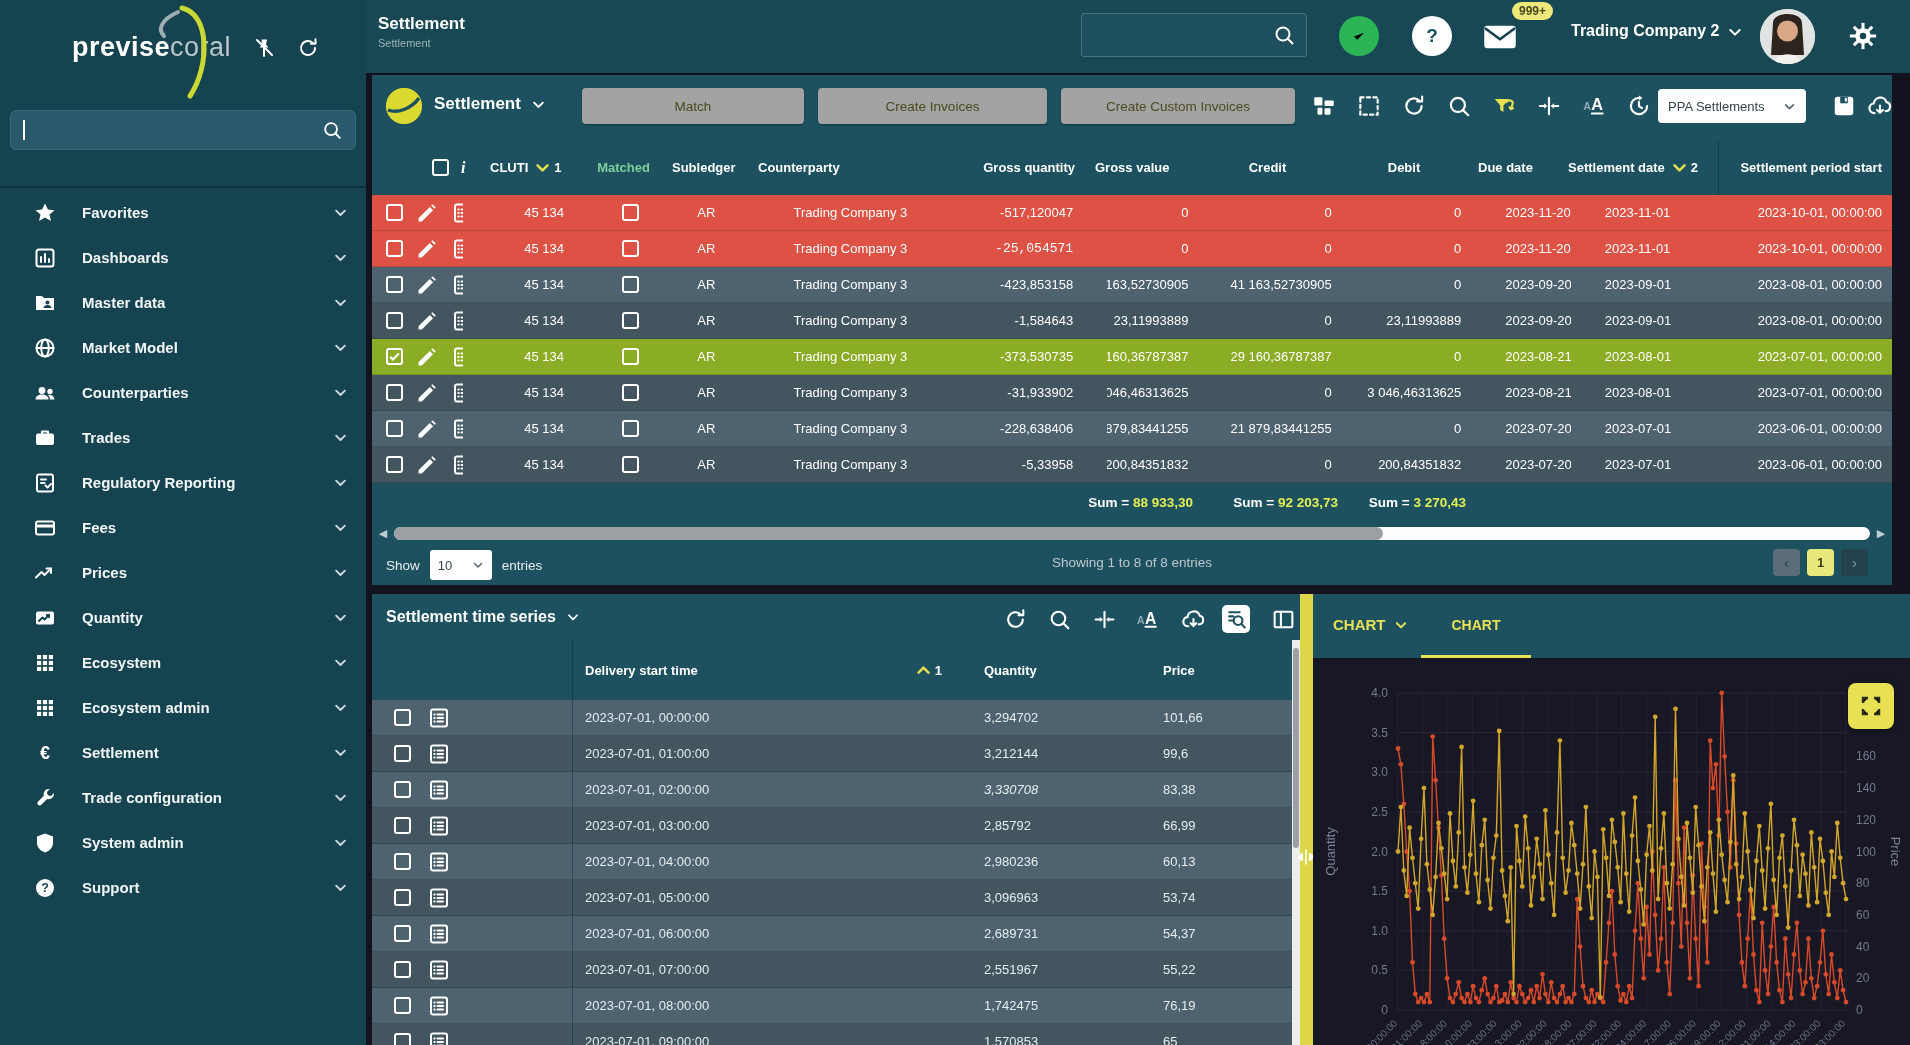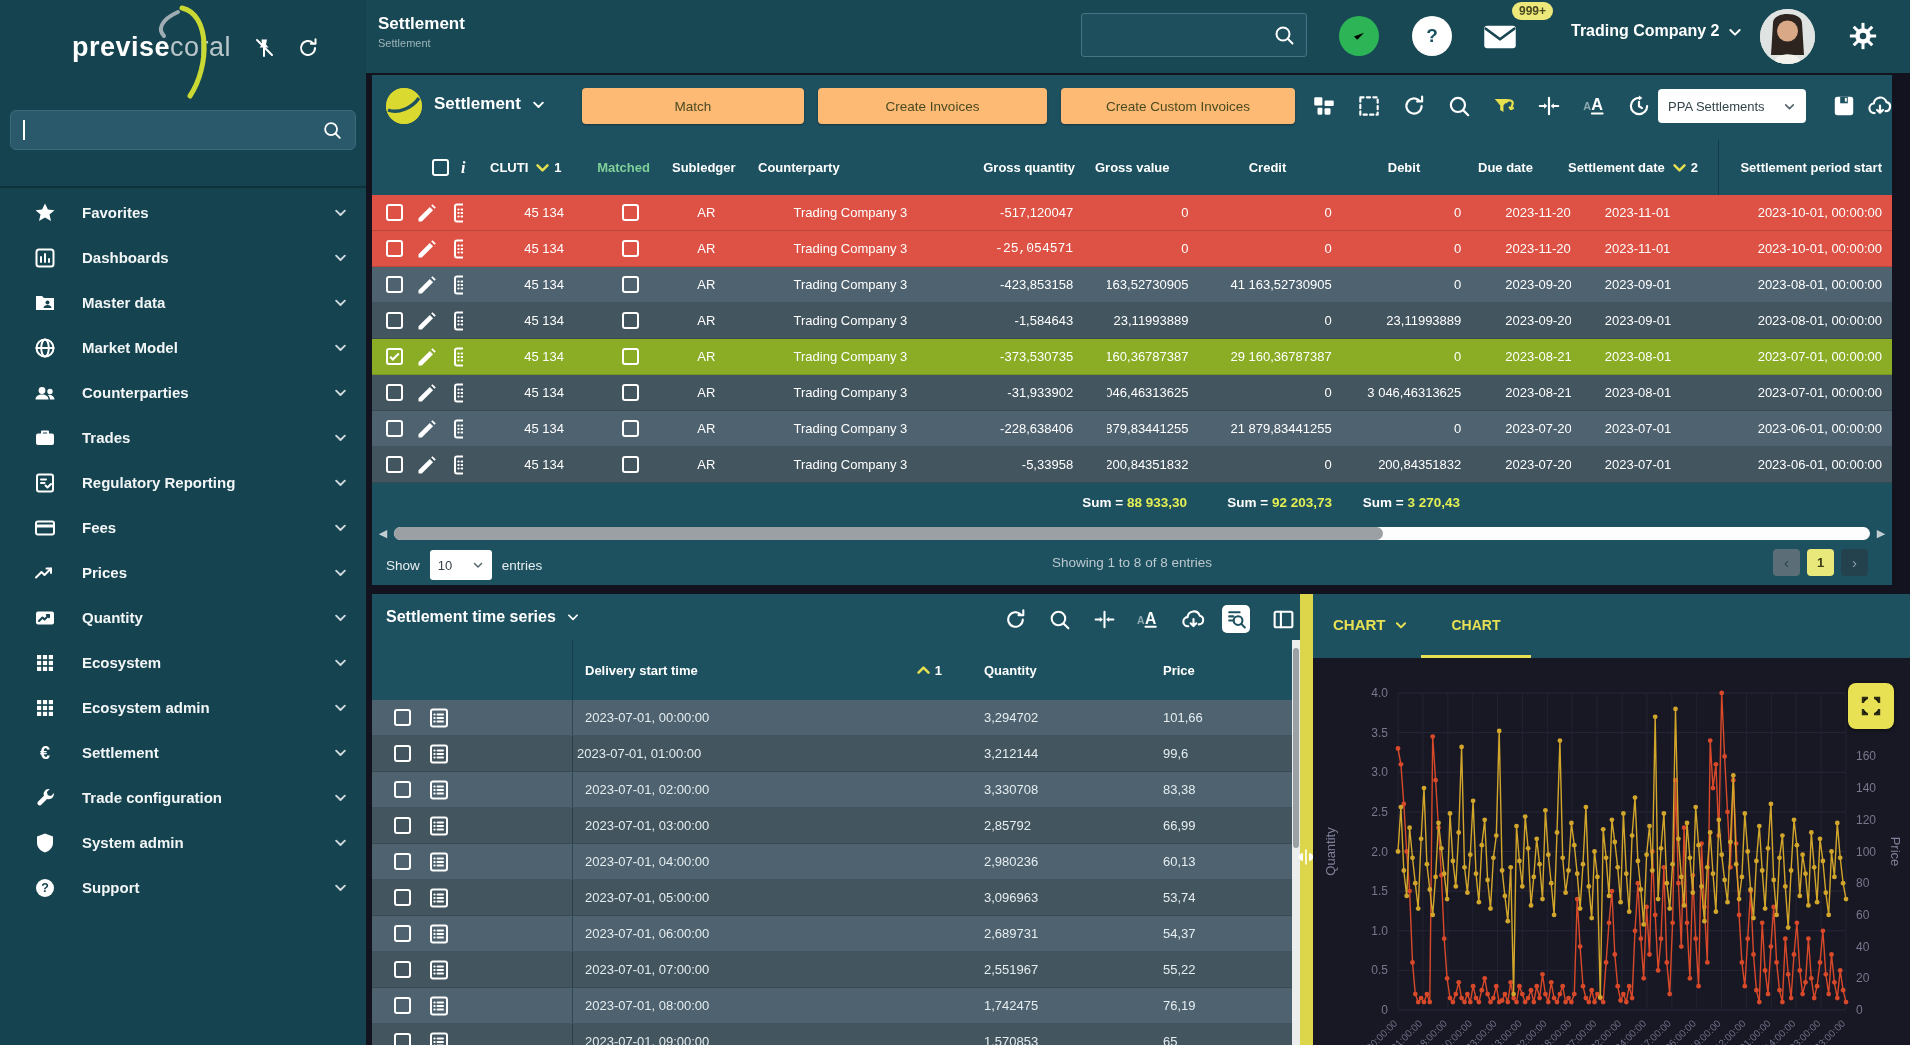--- a/index.html
+++ b/index.html
@@ -40,37 +40,37 @@
   .mail-badge { position:absolute; left:1146px; top:2px; background:#ece87a; color:#4a4a20; font-size:12px; font-weight:bold; padding:2px 7px; border-radius:10px; }
   .company { position:absolute; left:1205px; top:22px; display:flex; align-items:flex-end; gap:8px; font-size:16px; font-weight:bold; cursor:pointer; }
   .avatar { position:absolute; left:1394px; top:9px; width:55px; height:55px; border-radius:50%; overflow:hidden; background:#e8e2d8; }
   .gear { position:absolute; left:1482px; top:21px; }
 
   
   .grid-panel { position:absolute; left:372px; top:75px; width:1520px; height:510px; background:#1d5160; }
   .gp-header { position:absolute; left:0; top:0; width:100%; height:62px; }
   .sphere { position:absolute; left:14px; top:13px; width:36px; height:36px; border-radius:50%; background:#d9d930; overflow:hidden; }
   .gp-title { position:absolute; left:62px; top:19px; font-size:17px; font-weight:bold; display:flex; gap:10px; align-items:center; cursor:pointer; }
-  .ybtn { position:absolute; top:13px; height:36px; background:#fdba74; border:none; border-radius:4px; font-family:inherit; font-size:13.5px; color:#4a4a20; cursor:pointer; box-shadow:0 1px 2px rgba(0,0,0,.35); }
+  .ybtn { position:absolute; top:13px; height:36px; background:#a3a3a3; border:none; border-radius:4px; font-family:inherit; font-size:13.5px; color:#4a4a20; cursor:pointer; box-shadow:0 1px 2px rgba(0,0,0,.35); }
   .tbi { position:absolute; top:17px; width:28px; height:28px; cursor:pointer; }
   .view-select { position:absolute; left:1286px; top:14px; width:148px; height:34px; background:#fff; border-radius:4px; color:#33444a; font-size:13px; display:flex; align-items:center; padding:0 10px; cursor:pointer; }
   .view-select .vs-chev { margin-left:auto; }
   .vs-chev svg { stroke:#55666c; }
 
   .gt-head { position:absolute; left:0; top:65px; width:100%; height:55px; display:flex; font-size:13px; font-weight:bold; }
   .gt-head .hcell { display:flex; align-items:center; padding:0 10px; }
   .grow { position:absolute; left:0; width:100%; height:36px; display:flex; font-size:13px;gap:24px; }
   .grow .cell { display:flex; align-items:center; padding:0 10px; white-space:nowrap; overflow:hidden; }
   .r-red { background:#dd5244; }
   .r-light { background:#4e6270; }
   .r-dark { background:#43555f; }
   .r-green { background:#8aad25; }
   .cbx { width:17px; height:17px; border:2px solid #fff; border-radius:3px; flex:none; display:flex; align-items:center; justify-content:center; }
   .sort-badge { display:flex; align-items:center; gap:3px; margin-left:6px; }
-  .sum-row { position:absolute; left:2px; top:408px; width:100%; height:38px; display:flex; align-items:center; font-size:13.5px; font-weight:bold; }
+  .sum-row { position:absolute; left:8px; top:408px; width:100%; height:38px; display:flex; align-items:center; font-size:13.5px; font-weight:bold; }
   .sum-val { color:#e3ef52; }
   .hscroll { position:absolute; left:0; top:448px; width:100%; height:20px; display:flex; align-items:center; }
   .hs-arrow { width:22px; text-align:center; color:#c3ced2; font-size:11px; cursor:pointer; }
   .hs-track { flex:1; height:13px; background:#fdfdfd; border-radius:7px; position:relative; }
   .hs-thumb { position:absolute; left:0; top:0; height:13px; width:67%; background:#9aa0a3; border-radius:7px; cursor:grab; }
   .pager { position:absolute; left:0; top:466px; width:100%; height:44px; }
   .show-group { position:absolute; left:14px; top:9px; display:flex; align-items:center; gap:10px; font-size:13.5px; color:#e8eef0; }
   .page-size { width:62px; height:30px; background:#fff; border-radius:3px; color:#33444a; font-size:13px; display:flex; align-items:center; padding:0 8px; cursor:pointer; }
   .page-size .vs-chev { margin-left:auto; }
   .entries-status { position:absolute; left:0; top:14px; width:100%; text-align:center; font-size:13.5px; color:#bcc8cd; }
@@ -981,36 +981,36 @@
       <div class="ts-row r-dark" style="top: 142px; border-bottom: 1px solid rgba(0, 0, 0, 0.14);">
         <div class="cell" style="width: 200px; gap: 16px; padding-left: 22px;">
           <span class="cbx"></span>
           <span class="ic">
             <svg width="24" height="24" viewBox="0 0 24 24">
               <rect x="4" y="3.5" width="16" height="17" rx="2"></rect>
               <path d="M10.5 8.5h5.5M10.5 12h5.5M10.5 15.5h5.5M7.3 8.5h.4M7.3 12h.4M7.3 15.5h.4"></path>
             </svg>
           </span>
         </div>
-        <div class="cell col-div" style="width: 380px; padding-left: 4px;">2023-07-01, 01:00:00</div>
+        <div class="cell col-div" style="width: 380px; padding-left: 12px;">2023-07-01, 01:00:00</div>
         <div class="cell" style="width: 150px; padding-left: 32px;">3,212144</div>
         <div class="cell" style="width: 198px; padding-left: 61px;">99,6</div>
       </div>
       <div class="ts-row r-light" style="top: 178px; border-bottom: 1px solid rgba(0, 0, 0, 0.14);">
         <div class="cell" style="width: 200px; gap: 16px; padding-left: 22px;">
           <span class="cbx"></span>
           <span class="ic">
             <svg width="24" height="24" viewBox="0 0 24 24">
               <rect x="4" y="3.5" width="16" height="17" rx="2"></rect>
               <path d="M10.5 8.5h5.5M10.5 12h5.5M10.5 15.5h5.5M7.3 8.5h.4M7.3 12h.4M7.3 15.5h.4"></path>
             </svg>
           </span>
         </div>
         <div class="cell col-div" style="width: 380px; padding-left: 12px;">2023-07-01, 02:00:00</div>
-        <div class="cell" style="width: 150px; padding-left: 32px;">3,330708</div>
+        <div class="cell" style="width: 150px; padding-left: 32px; font-style: italic;">3,330708</div>
         <div class="cell" style="width: 198px; padding-left: 61px;">83,38</div>
       </div>
       <div class="ts-row r-dark" style="top: 214px; border-bottom: 1px solid rgba(0, 0, 0, 0.14);">
         <div class="cell" style="width: 200px; gap: 16px; padding-left: 22px;">
           <span class="cbx"></span>
           <span class="ic">
             <svg width="24" height="24" viewBox="0 0 24 24">
               <rect x="4" y="3.5" width="16" height="17" rx="2"></rect>
               <path d="M10.5 8.5h5.5M10.5 12h5.5M10.5 15.5h5.5M7.3 8.5h.4M7.3 12h.4M7.3 15.5h.4"></path>
             </svg>

